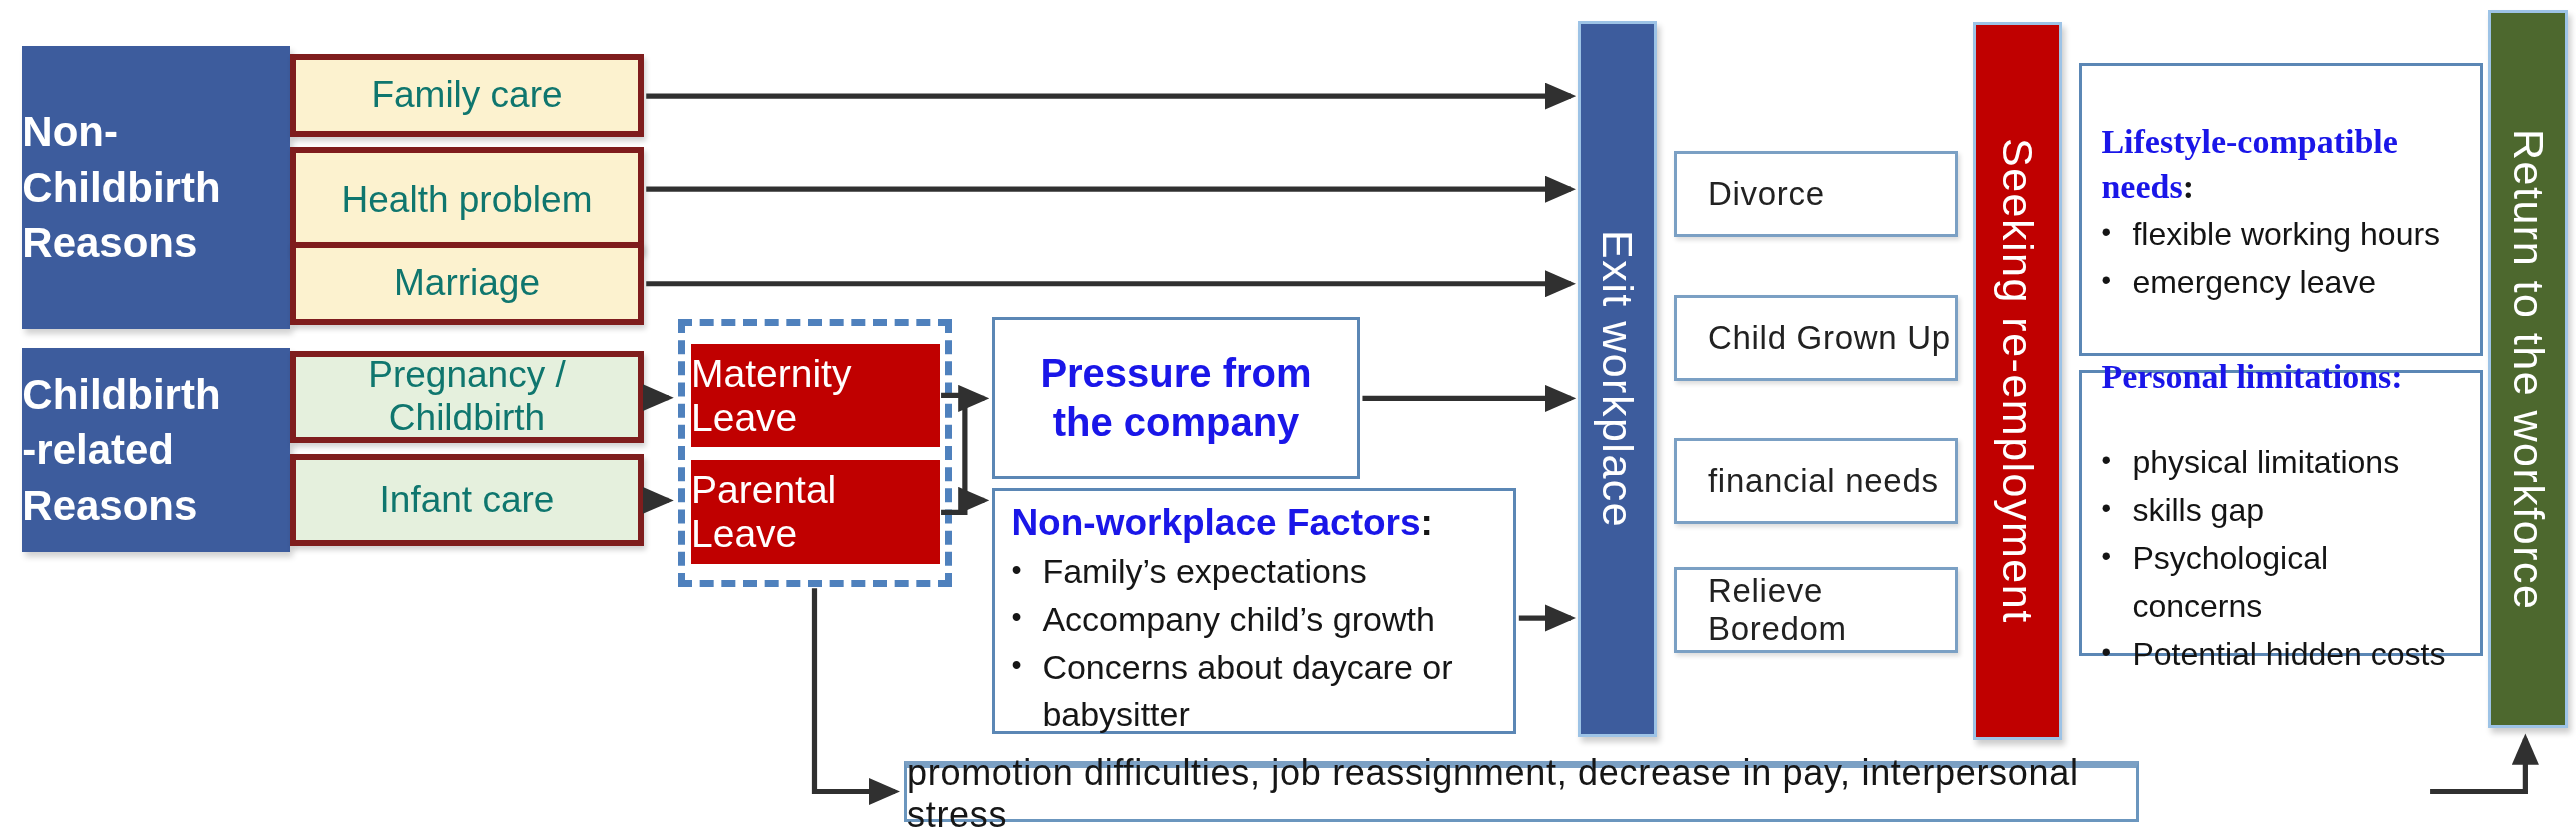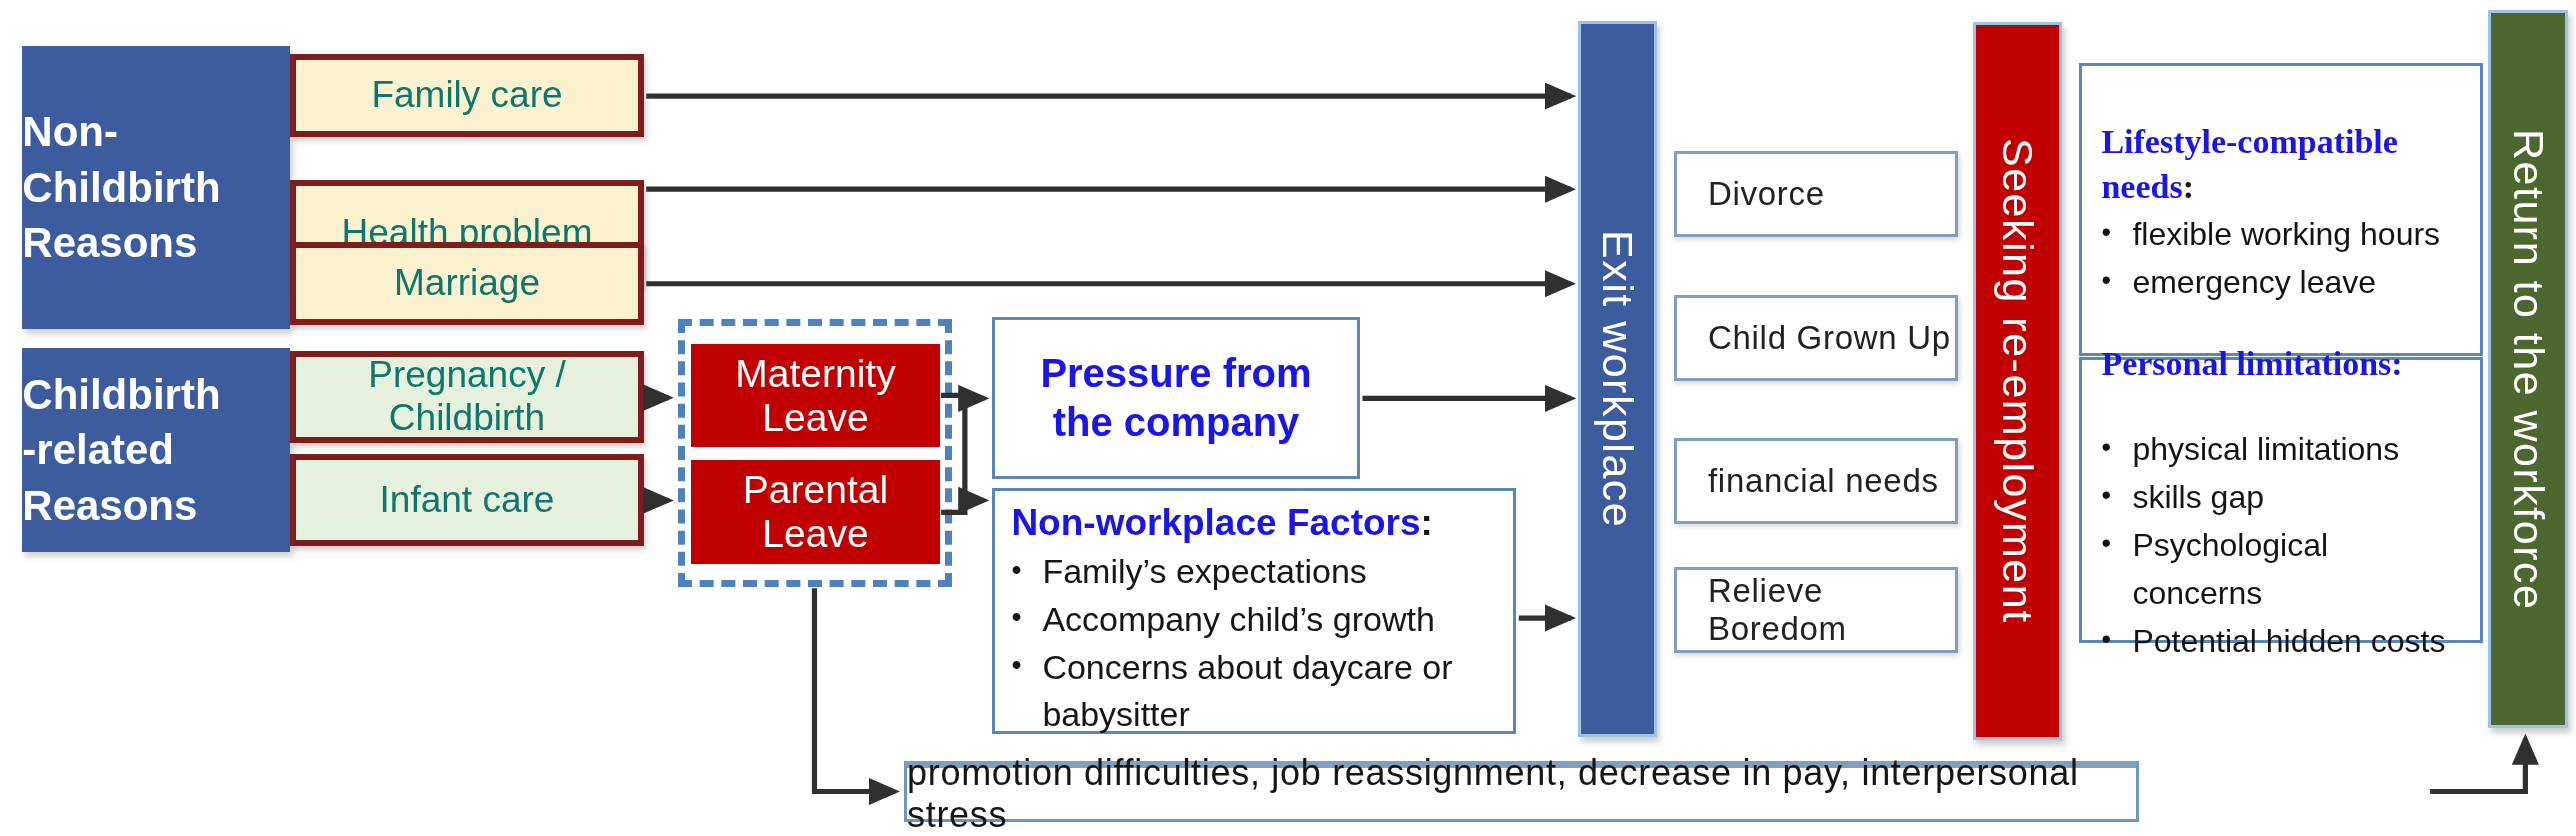--- a/index.html
+++ b/index.html
@@ -15,29 +15,29 @@
   #blue-nonchildbirth{left:22.3px;top:46px;width:268px;height:283px;}
   #blue-childbirth{left:22.3px;top:348px;width:268px;height:204px;}
 
   
   .item{left:290px;width:354px;border:6px solid #7f1d1d;display:flex;align-items:center;
         justify-content:center;text-align:center;font-size:37px;color:#0f766e;
         line-height:1.15;box-shadow:2.2px 3.7px 5.2px rgba(0,0,0,.18);}
   .yellow{background:#FCF2CF;}
   .greenbg{background:#E5F0DD;}
   #item-family{top:54px;height:83px;}
-  #item-health{top:147px;height:106px;margin-top:33px;}
+  #item-health{top:147px;height:106px;}
   #item-marriage{top:242px;height:83px;}
   #item-pregnancy{top:351px;height:92px;}
   #item-infant{top:454px;height:92px;text-align:right;}
 
   
   #leave-dashed{left:678px;top:319px;width:274px;height:268px;border:7.4px dashed #4F81BD;background:#ffffff;}
   .leave{background:#C00000;color:#ffffff;display:flex;align-items:center;justify-content:center;
-         text-align:center;font-size:39px;font-weight:500;line-height:1.12;}
+         font-size:39px;font-weight:500;line-height:1.12;}
   #leave-maternity{left:691px;top:344px;width:249px;height:103px;}
   #leave-parental{left:691px;top:460px;width:249px;height:104px;}
 
   
   #pressure{left:992px;top:317px;width:368px;height:162px;background:#fff;
             border:3.7px solid #5B87B5;display:flex;flex-direction:column;align-items:center;
             justify-content:center;text-align:center;color:#1A16E8;font-weight:700;
             font-size:40px;line-height:1.22;}
 
   
@@ -64,21 +64,21 @@
        letter-spacing:0.7px;box-shadow:2.2px 3px 4.5px rgba(0,0,0,.14);}
   #mid-divorce{top:151px;}
   #mid-childgrown{top:295px;}
   #mid-financial{top:438px;}
   #mid-boredom{top:567px;}
 
   
   .rbox{left:2079px;width:404px;background:#ffffff;border:3.7px solid #5B87B5;
         padding:15px 16.4px 7.4px 19.4px;display:flex;flex-direction:column;justify-content:center;}
   #lifestyle{top:63px;height:293px;}
-  #personal{top:357px;height:286px;gap:38px;}
+  #personal{top:370px;height:286px;gap:38px;}
   .r-head{font-size:34px;font-weight:700;color:#1A16E8;line-height:1.32;font-family:Liberation Serif, serif;}
   .r-head .colon{color:#161616;}
   .r-bullets{font-size:32px;color:#141414;line-height:1.5;}
 
   
   #bottomnote{left:904px;top:761px;width:1235px;height:61px;background:#ffffff;
               border:3px solid #6B96BE;border-top:7.4px solid #7BA0C4;display:flex;
               align-items:center;justify-content:center;font-size:36px;color:#161616;
               letter-spacing:0.7px;}
 

